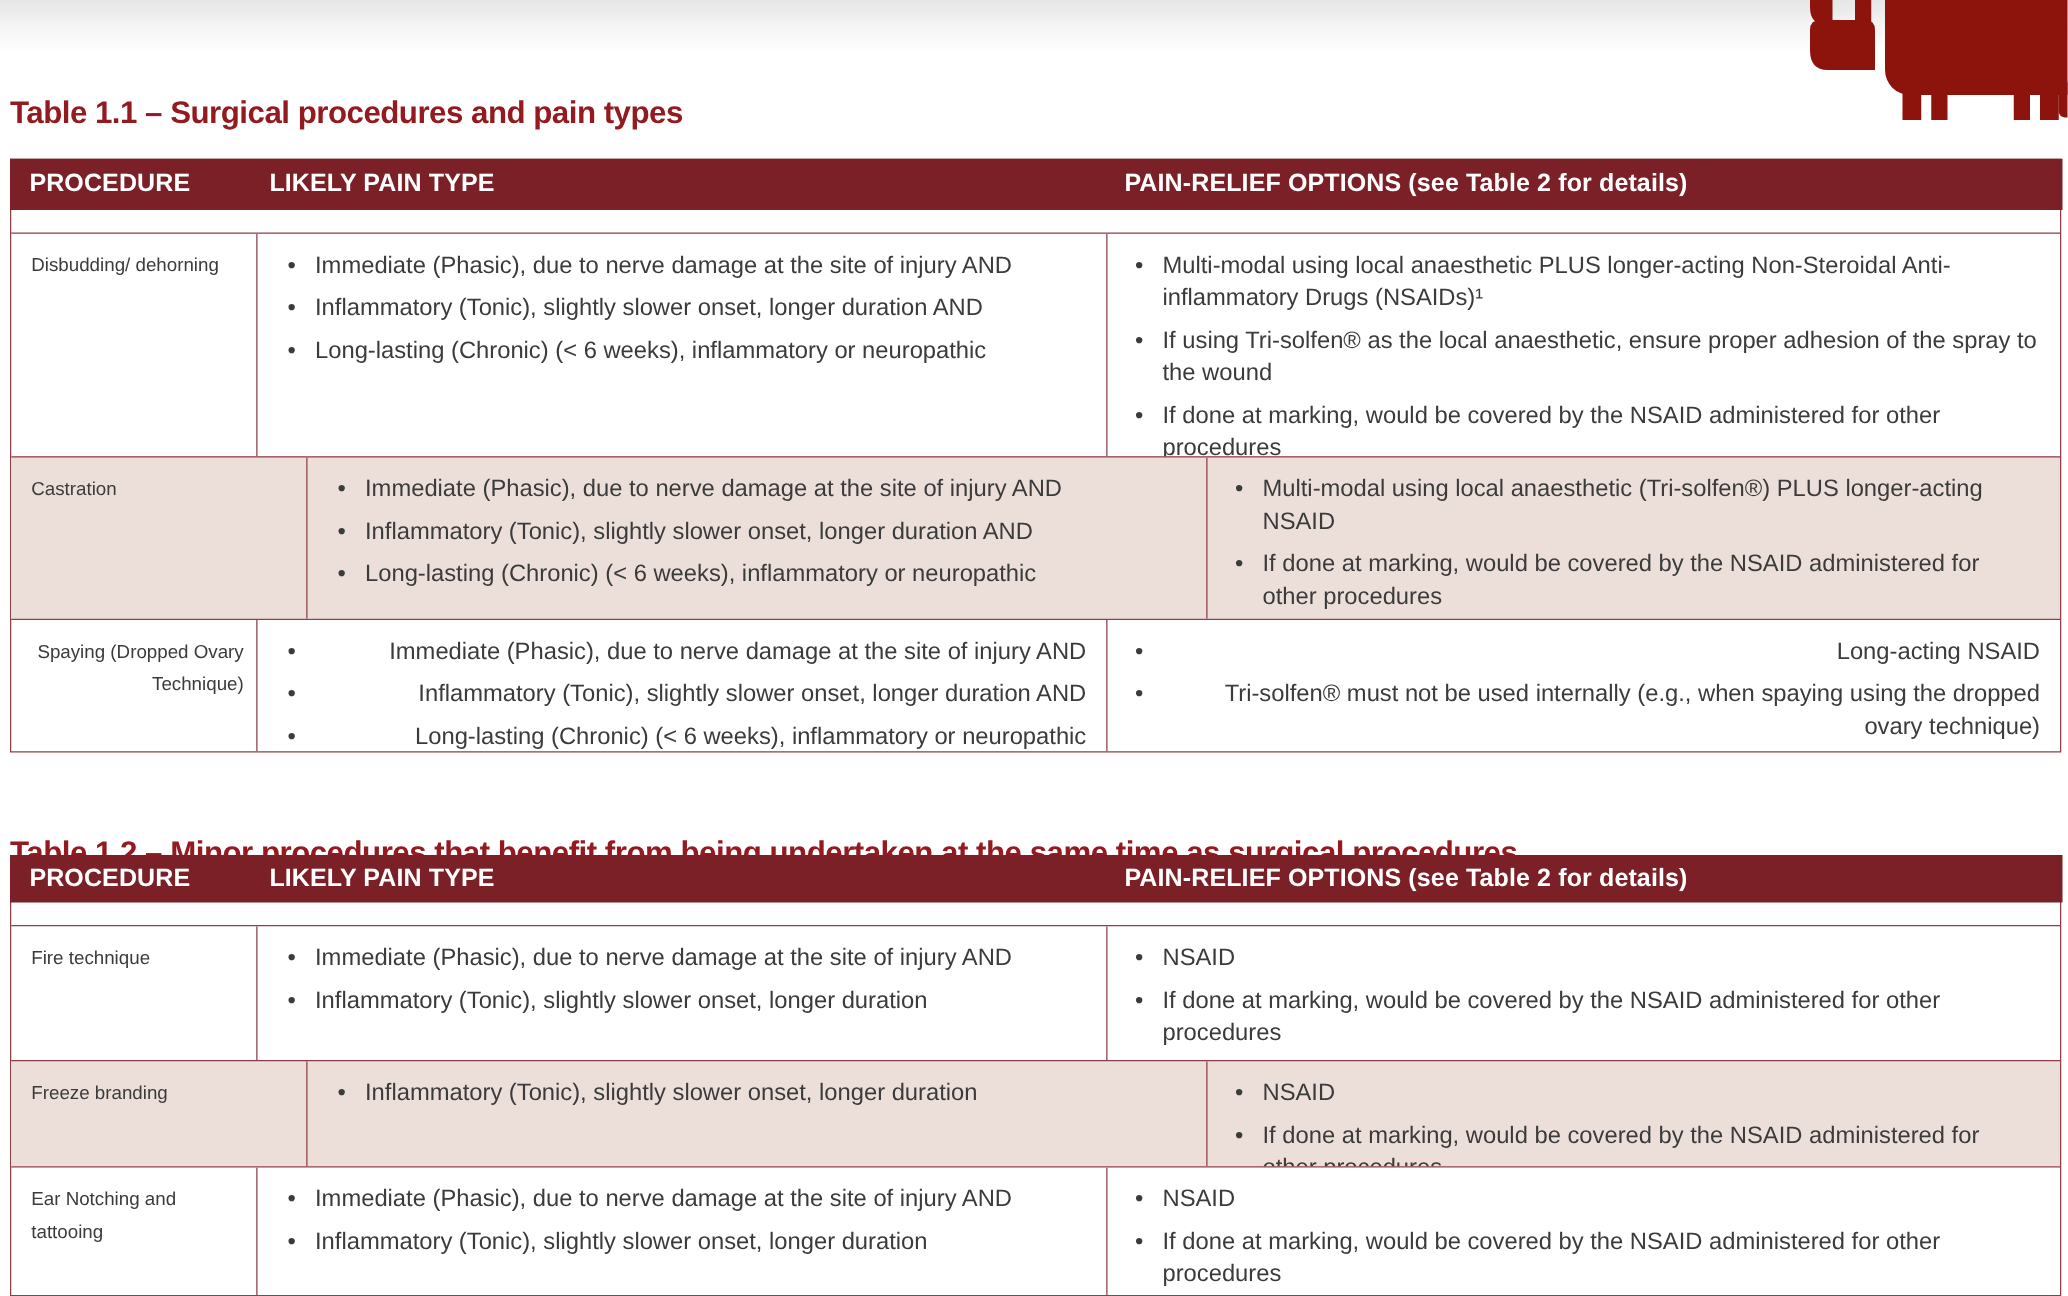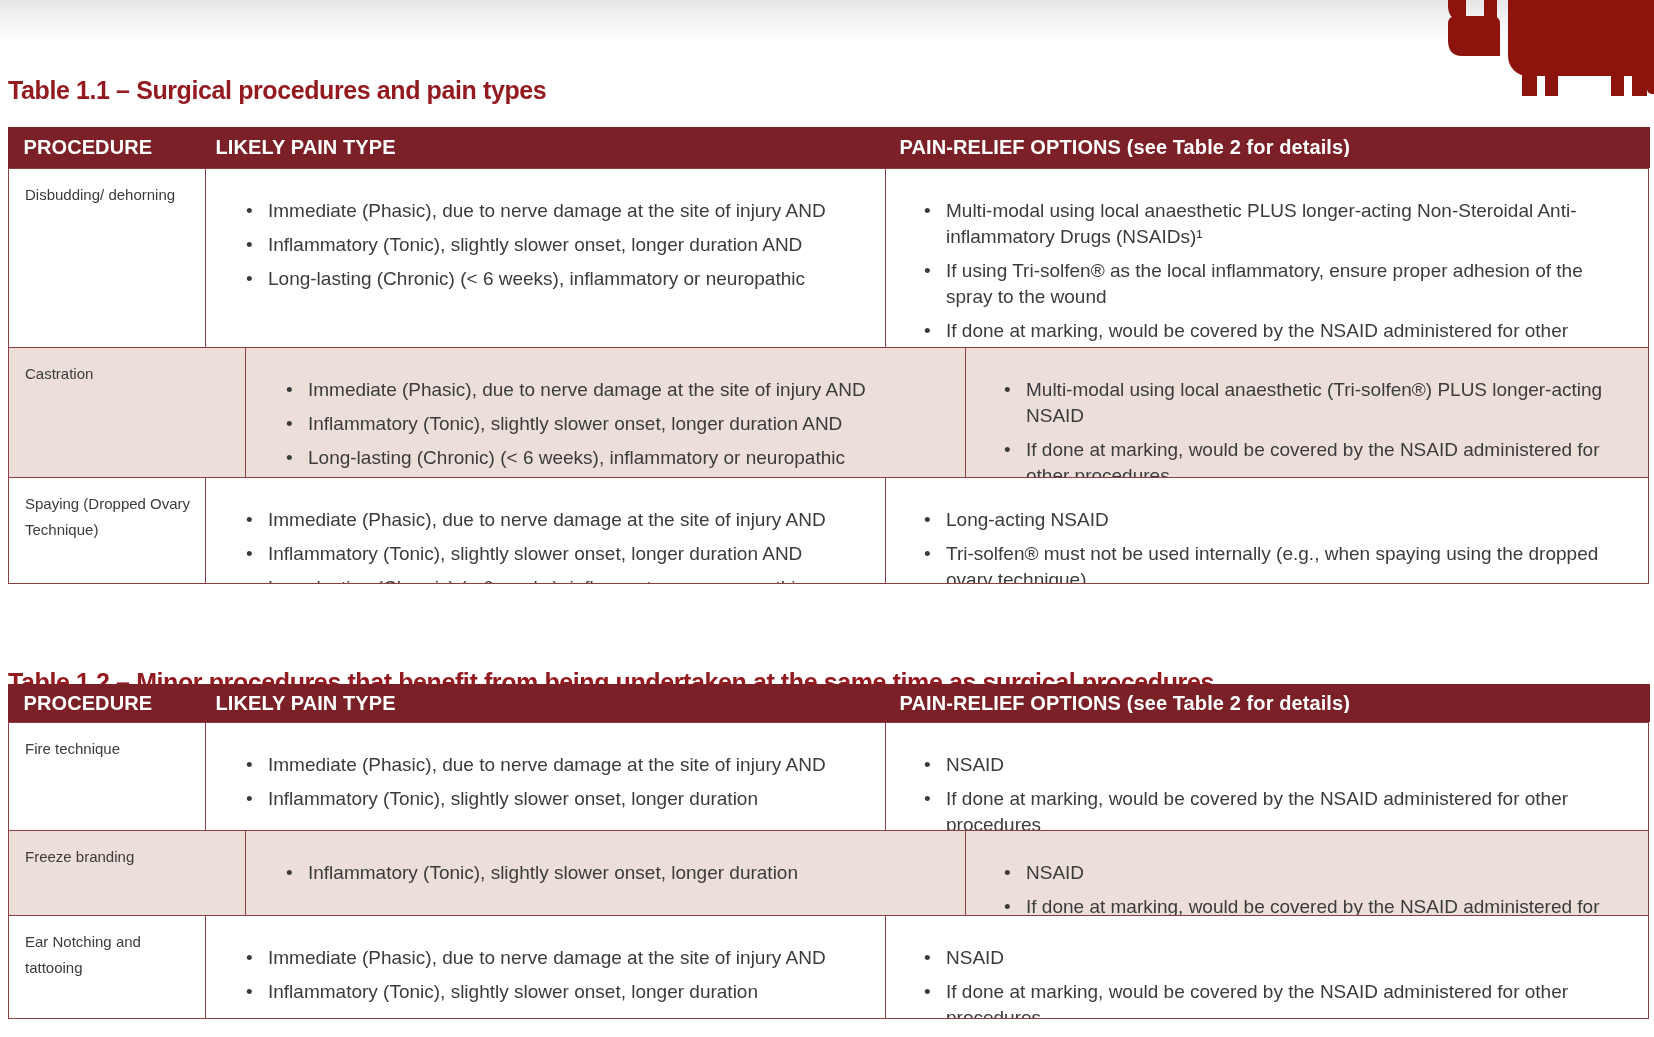--- a/index.html
+++ b/index.html
@@ -27,44 +27,44 @@
     box-sizing:border-box;background:#fff;
   }
   #table-11{top:127px;}
   #table-12{top:684px;}
   .trow{display:flex;box-sizing:border-box;overflow:hidden;}
   .trow + .trow{border-top:1.5px solid var(--border,#8d3f45);}
   .thead{
     background:var(--maroon,#7a2026);
     color:var(--header_text,#ffffff);
     align-items:center;border-top:none !important;
-    margin:-1.5px -1.5px 0 -1.5px;
+    margin:-1.5px -1.5px 18px -1.5px;
   }
   .thead .tcell{border-left:none !important;padding-top:0;padding-bottom:0;
     font-weight:700;font-size:20px;letter-spacing:0.1px;line-height:1;}
   .trow.alt{background:var(--row_pink,#ecdfd9);gap:40px;}
   .tcell{box-sizing:border-box;overflow:hidden;}
   .c0{width:196px;flex:0 0 196px;padding:13px 10px 8px 16px;font-size:15px;line-height:26px;}
   .c1{width:680px;flex:0 0 680px;padding:13px 16px 8px 22px;
       border-left:1.5px solid var(--border,#8d3f45);}
   .c2{flex:1 1 auto;padding:13px 16px 8px 20px;
       border-left:1.5px solid var(--border,#8d3f45);}
   .thead .c1{padding-left:12px;}
   .thead .c2{padding-left:16px;}
   
   #table-11 .thead{height:41px;}
   #table-11 .trow:nth-child(2){height:179px;}
   #table-11 .trow:nth-child(3){height:130px;}
-  #table-11 .trow:nth-child(4){height:106px;}
+  #table-11 .trow:nth-child(4){height:106px;text-align:right;}
   
   #table-12 .thead{height:38px;}
   #table-12 .trow:nth-child(2){height:108px;}
   #table-12 .trow:nth-child(3){height:85px;}
   #table-12 .trow:nth-child(4){height:103px;}
-  ul.blist{margin:16px;padding:0;list-style:none;font-size:19px;line-height:26px;}
+  ul.blist{margin:0;padding:0;list-style:none;font-size:19px;line-height:26px;}
   ul.blist li{position:relative;padding-left:24px;}
   ul.blist li + li{margin-top:8px;}
   ul.blist li::before{
     content:"•";position:absolute;left:2px;top:0;
     font-size:19px;color:var(--text,#3b3b3c);
   }
 </style>
 </head>
 <body>
 
@@ -105,21 +105,21 @@
       <div class="tcell c1">
         <ul class="blist">
           <li>Immediate (Phasic), due to nerve damage at the site of injury AND</li>
           <li>Inflammatory (Tonic), slightly slower onset, longer duration AND</li>
           <li>Long-lasting (Chronic) (&lt; 6 weeks), inflammatory or neuropathic</li>
         </ul>
       </div>
       <div class="tcell c2">
         <ul class="blist">
           <li>Multi-modal using local anaesthetic PLUS longer-acting Non-Steroidal Anti-inflammatory Drugs (NSAIDs)¹</li>
-          <li>If using Tri-solfen® as the local inflammatory, ensure proper adhesion of the spray to the wound</li>
+          <li>If using Tri-solfen® as the local anaesthetic, ensure proper adhesion of the spray to the wound</li>
           <li>If done at marking, would be covered by the NSAID administered for other procedures</li>
         </ul>
       </div>
     </div>
     <div class="trow alt">
       <div class="tcell c0">Castration</div>
       <div class="tcell c1">
         <ul class="blist">
           <li>Immediate (Phasic), due to nerve damage at the site of injury AND</li>
           <li>Inflammatory (Tonic), slightly slower onset, longer duration AND</li>

